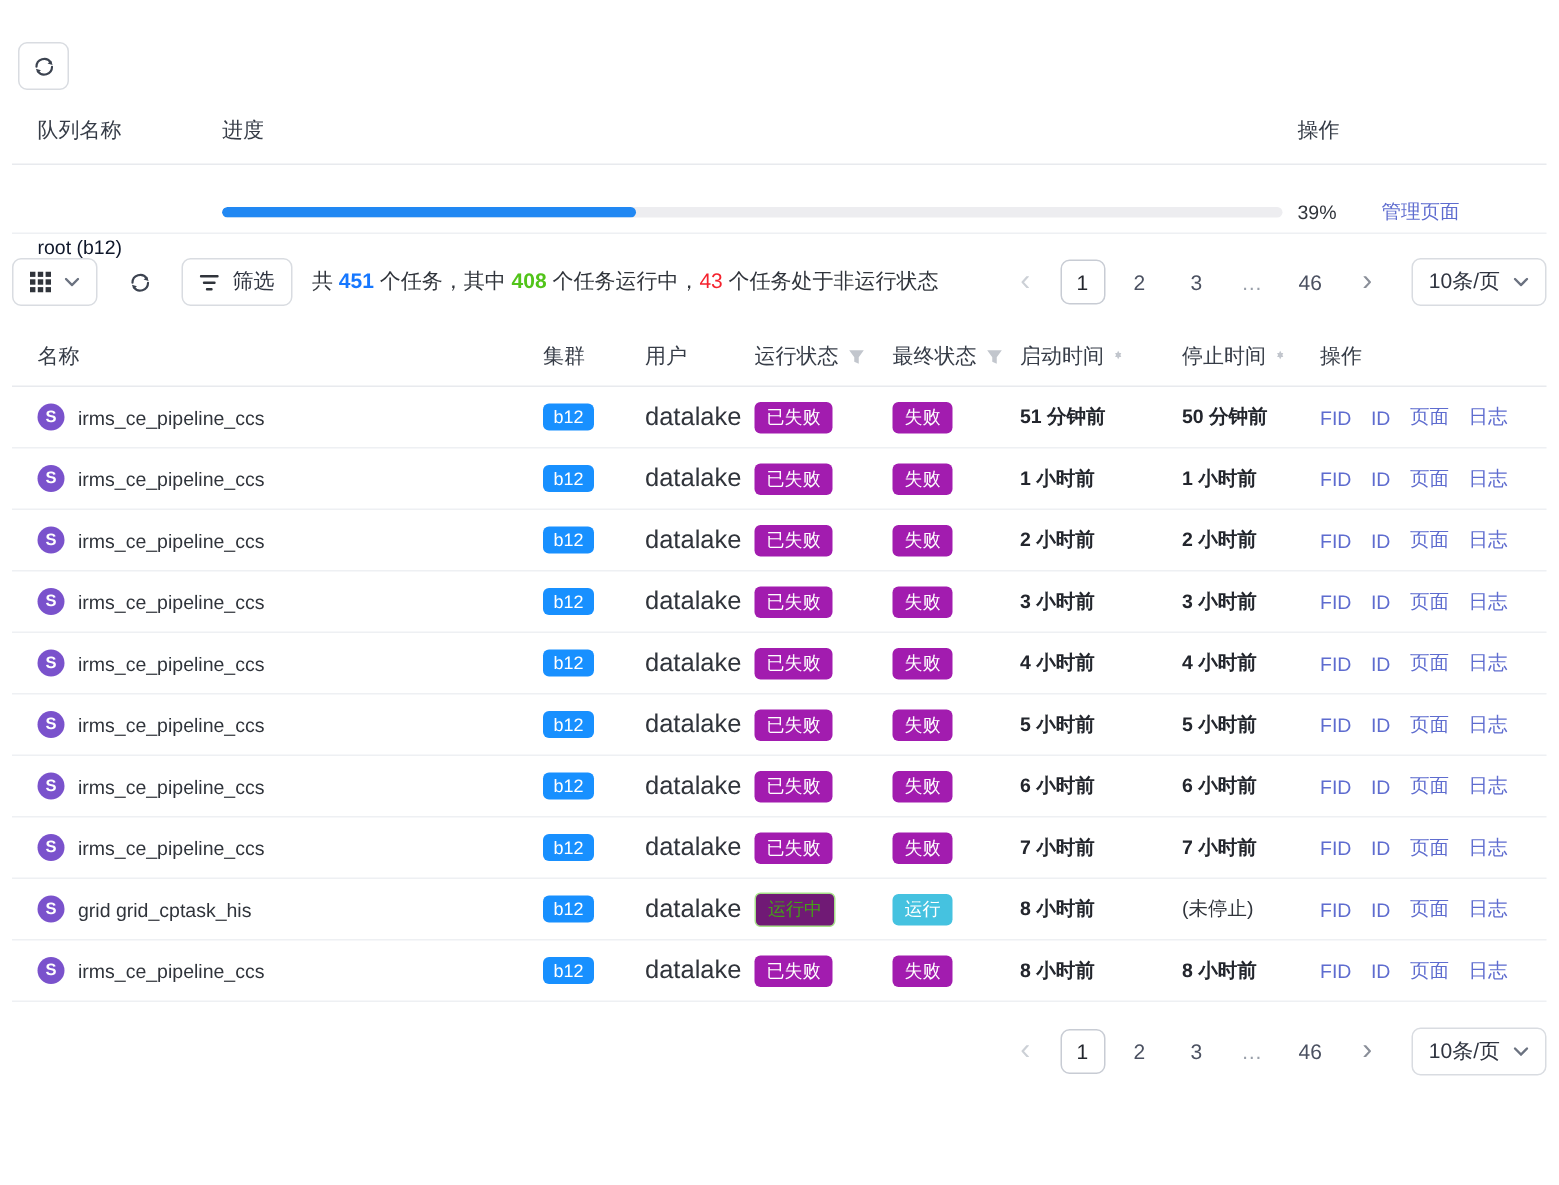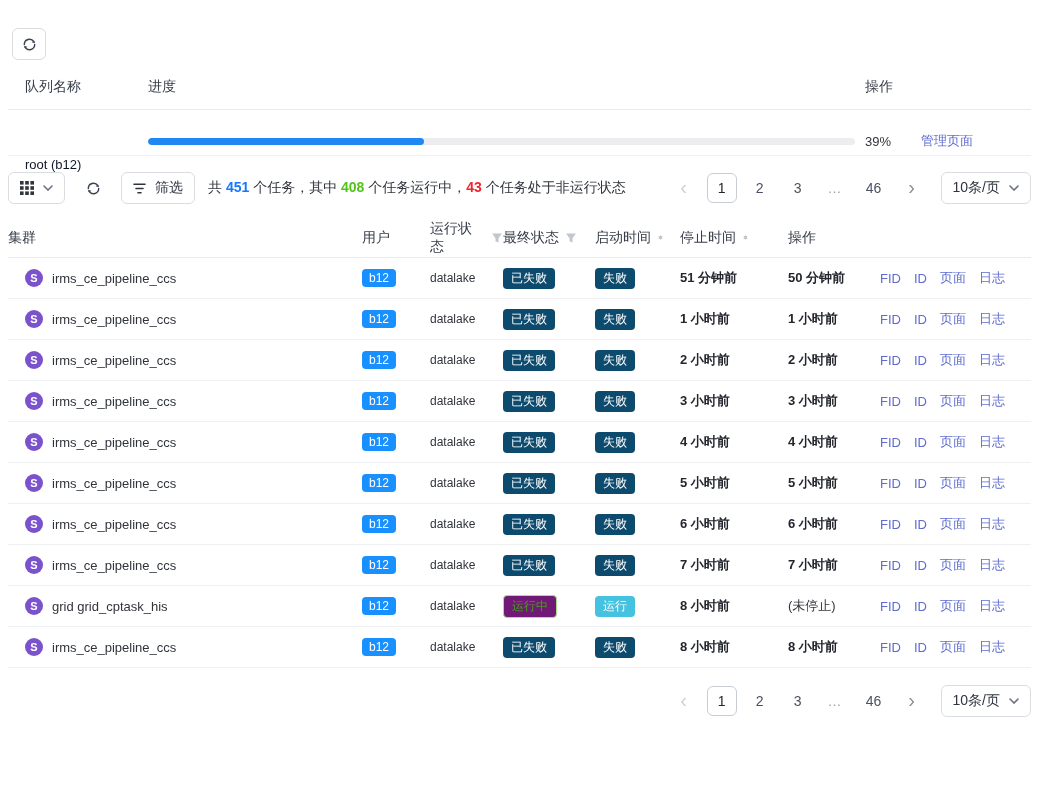--- a/index.html
+++ b/index.html
@@ -44,21 +44,21 @@
   .pct { font-size:13px; color:#30343b; }
   a.link { color:#5e6ccf; text-decoration:none; cursor:pointer; font-size:13px; }
 
   
   .tasks-title { margin-top:30px; }
   .toolbar { margin-top:16px; display:flex; align-items:center; }
   .toolbar-left { display:flex; align-items:center; gap:13px; flex:1; min-width:0; }
   .summary { font-size:14px; color:#30343b; white-space:nowrap; }
   .summary .n-blue  { color:#1677ff; font-weight:700; }
   .summary .n-green { color:#52c41a; font-weight:700; }
-  .summary .n-red   { color:#f5222d; font-weight:700; }
+  .summary .n-red   { color:#f5222d; font-weight:400; }
 
   
   .pager { display:flex; align-items:center; gap:8px; }
   .pg-item {
     min-width:30px; height:30px; display:inline-flex; align-items:center; justify-content:center;
     font-size:14px; color:#4b5161; border-radius:6px; cursor:pointer; background:#fff;
   }
   .pg-item.active { border:1px solid #c8ccd4; color:#23262d; }
   .pg-arrow { font-size:20px; line-height:1; padding-bottom:3px; }
   .pg-arrow.disabled { color:#ccd0d6; cursor:default; }
@@ -84,25 +84,25 @@
   .avatar {
     width:18px; height:18px; border-radius:50%; background:#7a52cc; color:#fff;
     font-size:11px; font-weight:700; display:inline-flex; align-items:center; justify-content:center;
     flex:0 0 auto;
   }
   .task-name { font-size:13px; color:#30343b; }
   .tag-cluster {
     display:inline-block; background:#1890ff; color:#fff; font-size:12px;
     padding:2px 7px; border-radius:4px; font-weight:500;
   }
-  .user { font-size:12px; color:#30343b; }
+  .user { font-size:17px; color:#30343b; }
   .badge {
     display:inline-block; font-size:12px; padding:2px 8px; border-radius:4px; font-weight:500;
   }
-  .badge-failed { background:#0c4a6e; color:#fff; }
+  .badge-failed { background:#a21caf; color:#fff; }
   .badge-run-outline { background:#701a75; border:1px solid #a7e08a; color:#44a017; }
   .badge-run-solid { background:#45c2e0; color:#fff; }
   .time { font-size:13px; font-weight:700; color:#23262d; }
   .time.plain { font-weight:400; color:#30343b; }
   .actions { display:flex; align-items:center; gap:13px; }
 
   
   svg.ic { display:block; }
   .sorter { display:inline-flex; flex-direction:column; line-height:0; gap:1px; cursor:pointer; }
   .sorter span { font-size:7px; color:#c2c6cd; }
@@ -215,20 +215,21 @@
             <svg class="ic" width="10" height="6" viewBox="0 0 10 6" fill="none" stroke="#6b7280" stroke-width="1.6" stroke-linecap="round">
                 <path d="M1 1l4 4 4-4"></path>
               </svg>
           </span>
         </span>
       </div>
     </div>
 
     <div class="tasks-table">
       <div class="t-head">
+        <div class="hcell cell-pad">名称</div>
         <div class="hcell">集群</div>
         <div class="hcell">用户</div>
         <div class="hcell head-flex">
           <span>运行状态</span>
           <span>
             <svg class="ic" width="12" height="12" viewBox="0 0 16 16" fill="#c2c6cd">
                 <path d="M1.5 2h13L10 8.2V14l-4-1.8V8.2z"></path>
               </svg>
           </span>
         </div>

